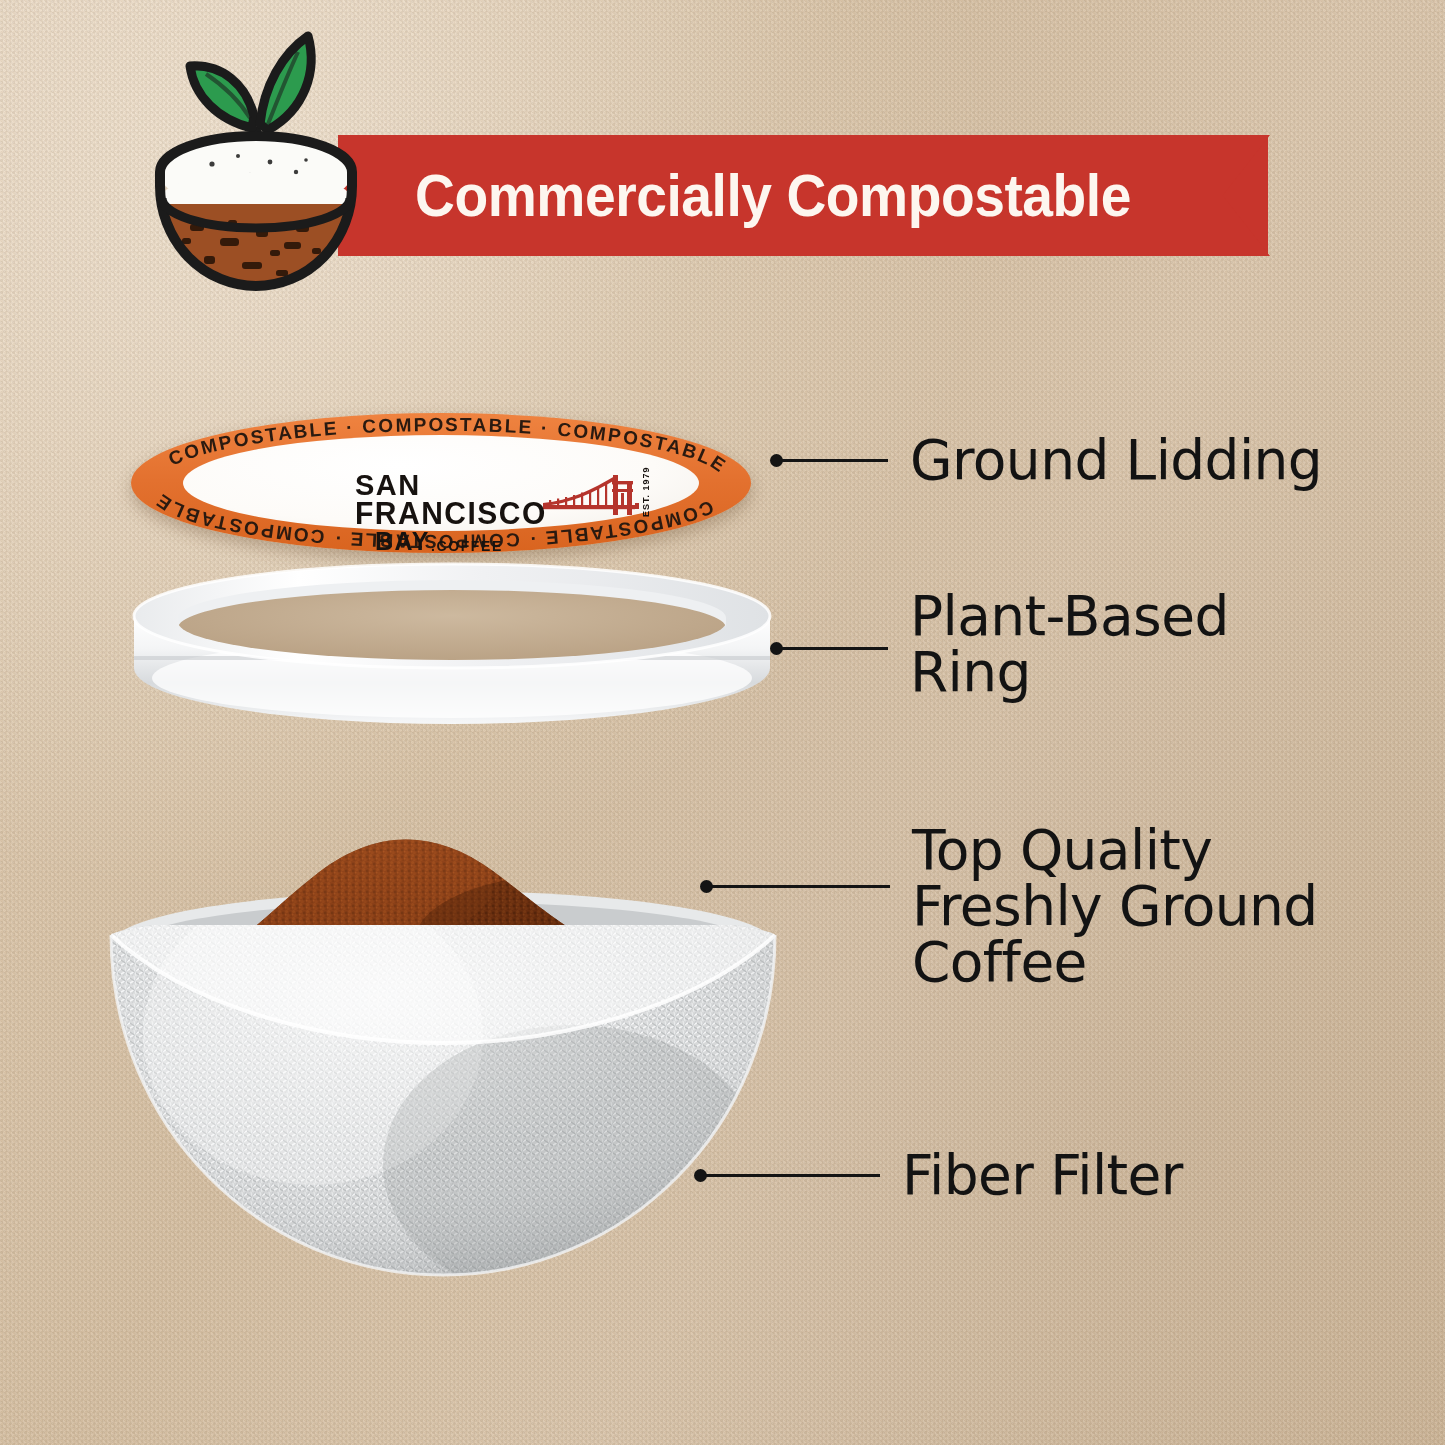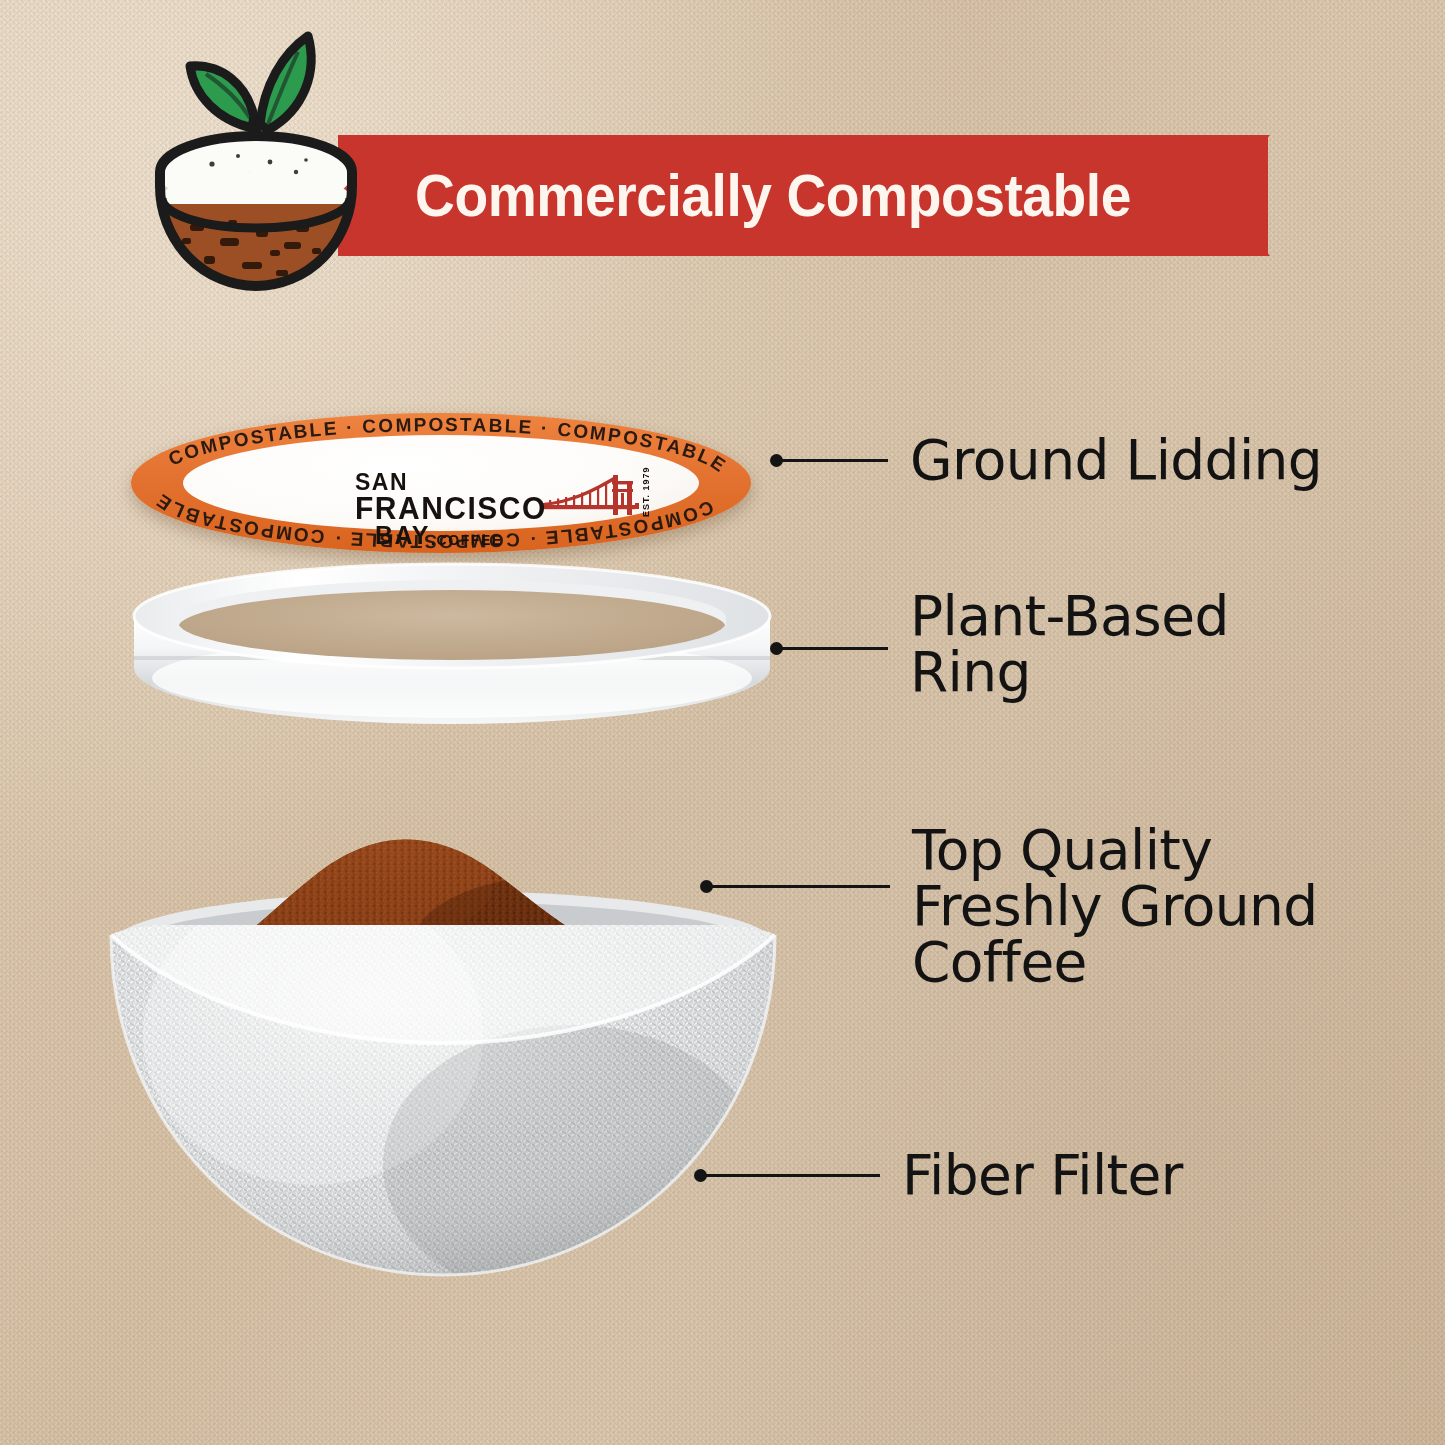--- a/index.html
+++ b/index.html
@@ -57,21 +57,21 @@
   .lid-inner{position:absolute;left:52px;top:22px;right:52px;bottom:22px;border-radius:50%;
     background:radial-gradient(ellipse at 42% 32%,#ffffff 0%,#fdfbf8 60%,#f2eee8 100%);}
   .ring-txt{position:absolute;inset:0;}
   .ring-txt text{font-family:"Liberation Sans",sans-serif;font-weight:bold;
     font-size:19px;letter-spacing:2.2px;fill:#2a1a10;}
 
   .sfb-logo{position:absolute;left:172px;top:36px;width:290px;height:72px;}
   .sfb-line{font-family:"Liberation Sans Narrow","Liberation Sans",sans-serif;
     font-weight:bold;color:#17120f;line-height:.98;letter-spacing:1.5px;
     transform:scaleY(1.04);}
-  .sfb-san{font-size:23px;}
+  .sfb-san{font-size:29px;}
   .sfb-fran{font-size:30px;}
   .sfb-bay{font-size:25px;display:flex;align-items:flex-end;margin-left:20px;}
   .sfb-coffee{font-size:14px;letter-spacing:1.6px;font-weight:bold;margin-left:1px;}
   .bridge{position:absolute;left:188px;top:2px;width:100px;height:48px;}
   .est{position:absolute;left:288px;top:8px;font-size:9px;font-weight:bold;
     color:#17120f;letter-spacing:1px;
     transform:rotate(-90deg);transform-origin:left top;white-space:nowrap;}
 
   
   .pbring{position:absolute;left:128px;top:560px;width:648px;height:180px;}

